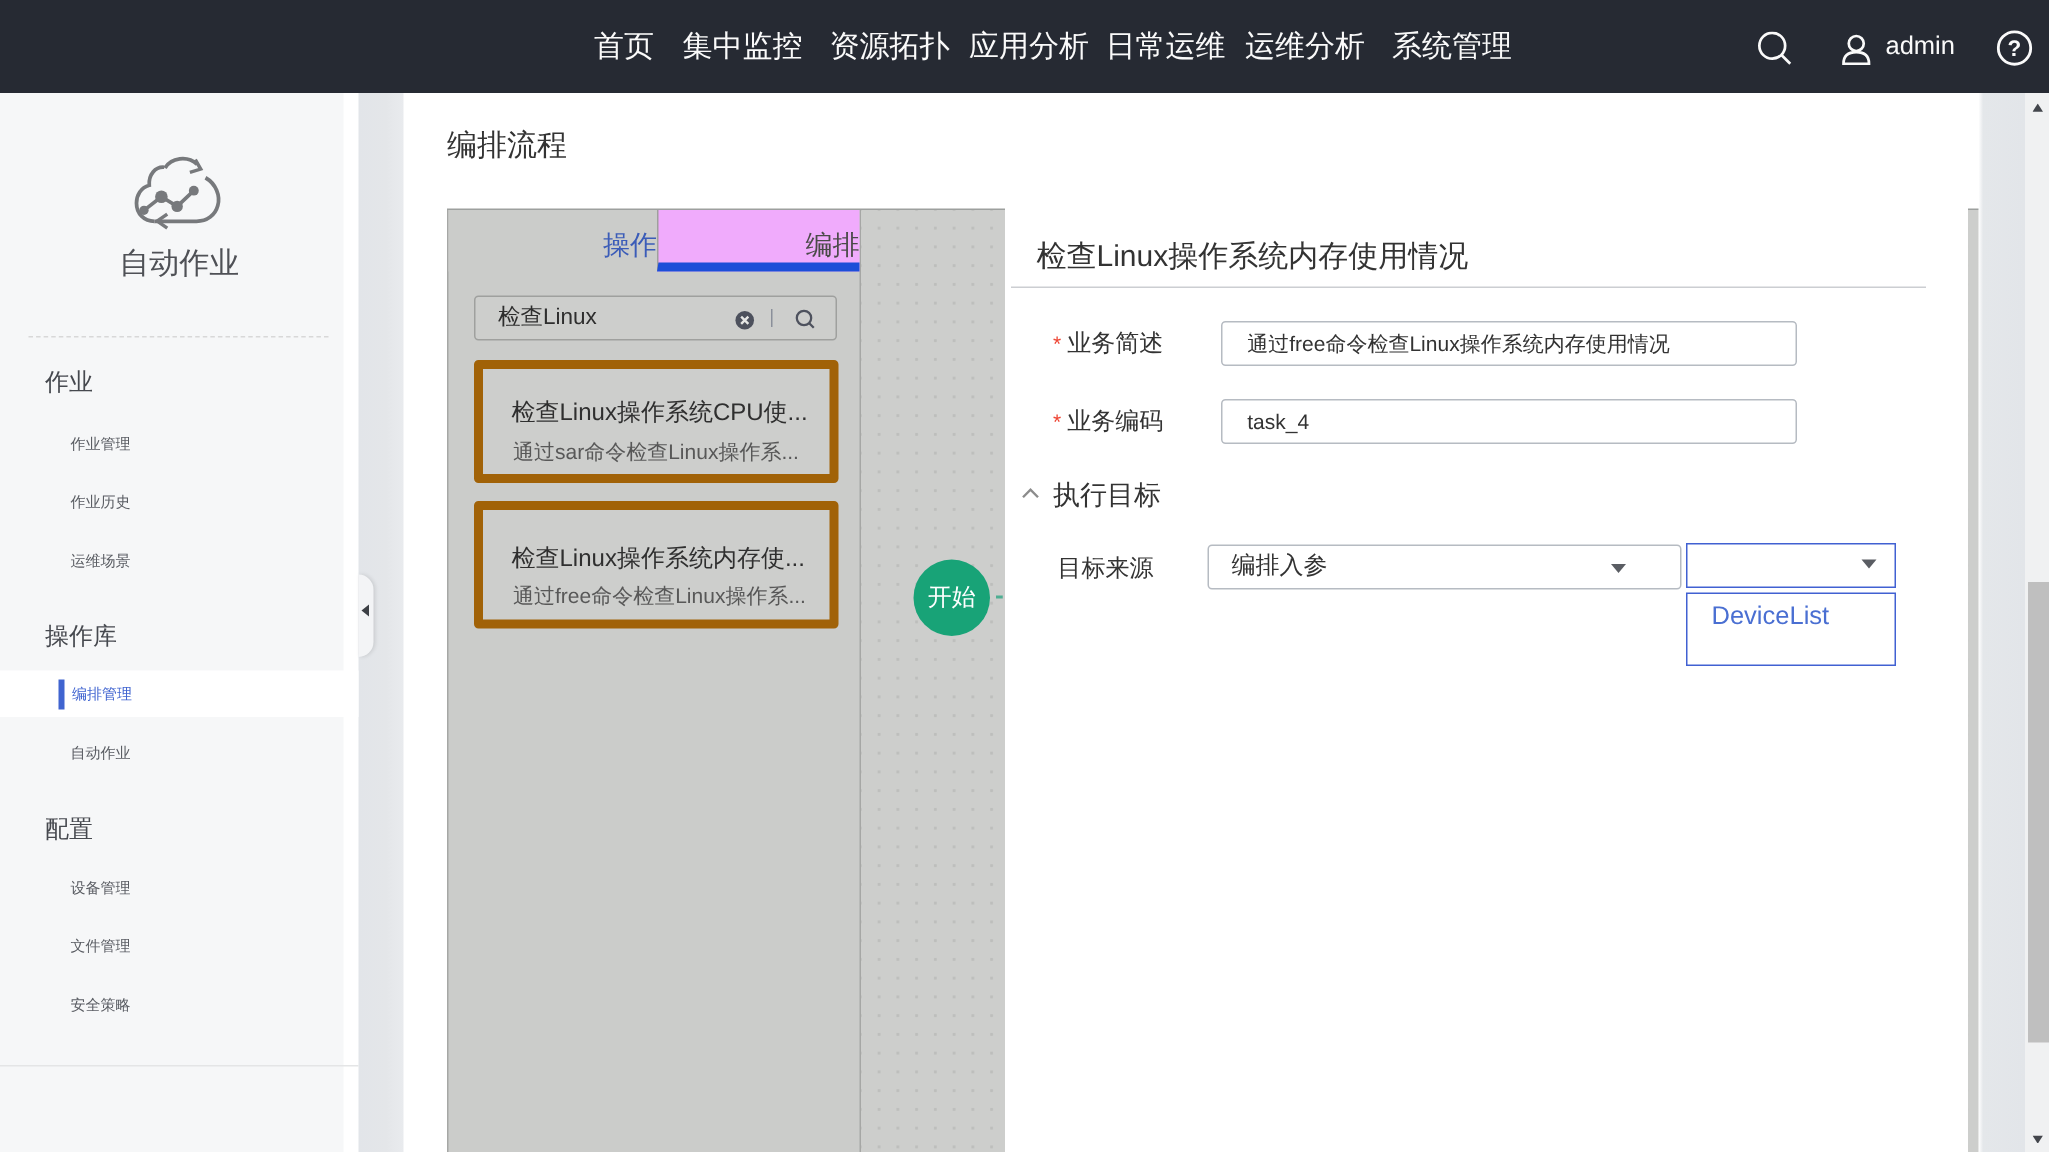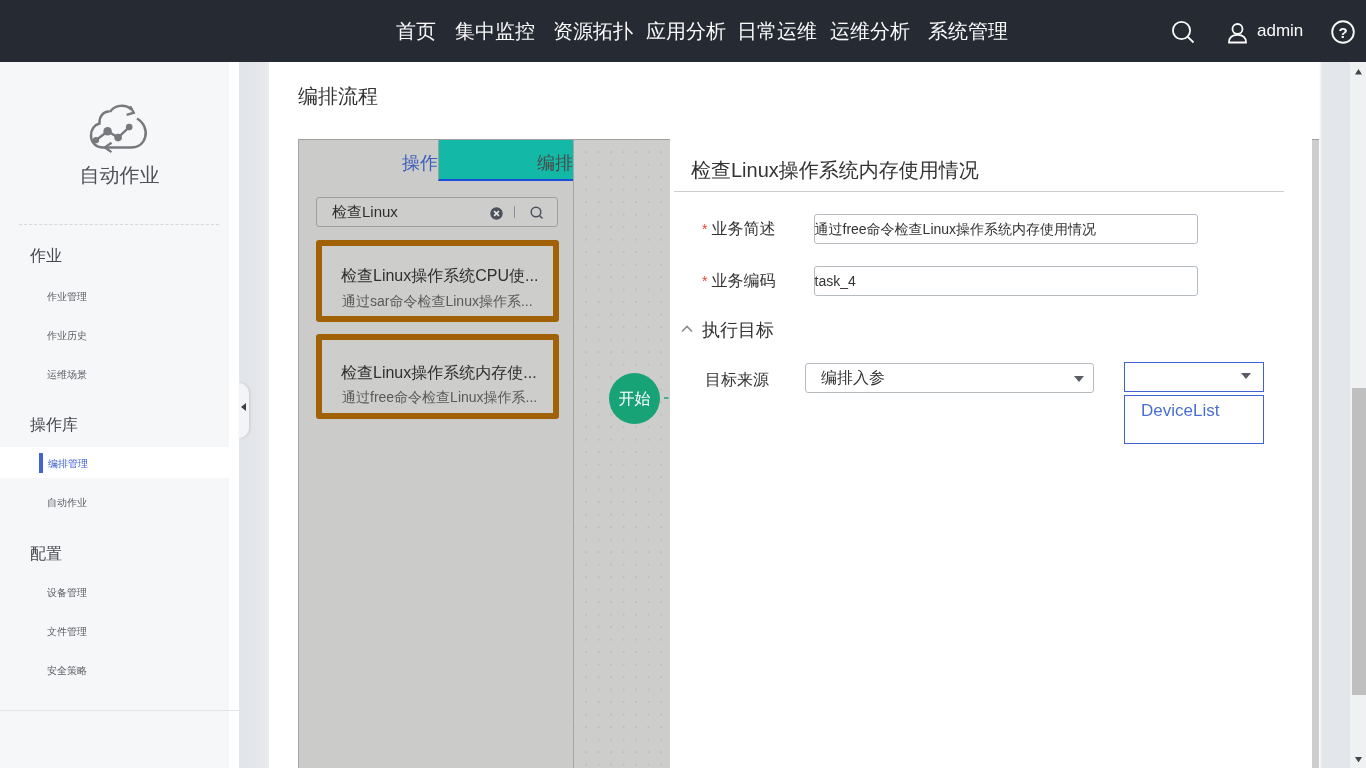--- a/index.html
+++ b/index.html
@@ -25,38 +25,38 @@
   #sbar { position:absolute; left:1350px; top:62px; width:16px; height:706px; background:#f0f1f2; z-index:30; }
   #sthumb { position:absolute; left:2px; top:326px; width:13.5px; height:307px; background:#bfbfbf; }
 
   
   #designer { position:absolute; left:298px; top:139px; width:1022px; height:629px; border-top:1px solid #9da09e; }
   #opspanel { position:absolute; left:0; top:0; width:276px; height:629px; background:#cbccca; border-left:1px solid #a6a7a5; border-right:1px solid #a6a7a5; }
   #canvas { position:absolute; left:276px; top:0; width:776px; height:629px; background:#cdcecc; }
 
   .tab { position:absolute; top:0; height:41px; line-height:47px; text-align:right; font-size:18px; }
   #tab1 { left:0; width:139px; background:#cbccca; color:#3b5cb8; }
-  #tab2 { left:139px; width:135px; background:#14b8a6; color:#4a4a48; border-left:1px solid #9fa09d; border-bottom:2px solid #1d4ed8; }
+  #tab2 { left:139px; width:135px; background:#f0abfc; color:#4a4a48; border-left:1px solid #9fa09d; border-bottom:6px solid #1d4ed8; }
 
   #searchbox { position:absolute; left:17px; top:57px; width:242px; height:30px; border:1px solid #9fa09e; border-radius:3px; background:#cdcecc; }
   #searchbox .txt { position:absolute; left:15px; top:0; line-height:28px; font-size:15px; color:#2e2e2e; }
 
   .card { position:absolute; left:17px; width:243px; background:#cdcecc; border:6px solid #a16207; border-radius:3px; }
   .card .t { position:absolute; left:19px; font-size:16px; line-height:20px; color:#2f2f2f; white-space:nowrap; }
   .card .s { position:absolute; left:20px; font-size:14px; line-height:20px; color:#585858; white-space:nowrap; }
 
   #startnode { position:absolute; left:311px; top:233px; width:51px; height:51px; border-radius:50%; background:#18a377; color:#fff; font-size:16px; text-align:center; line-height:51px; }
 
   
   #drawer { position:absolute; left:670px; top:135px; width:642px; height:633px; background:#fff; z-index:20; }
   #drawer h1 { position:absolute; left:21px; top:22px; font-size:20px; font-weight:normal; color:#333; }
   #dhr { position:absolute; left:4px; top:56px; width:610px; height:1px; background:#ccced2; }
   .lab { position:absolute; font-size:16px; line-height:20px; color:#333; white-space:nowrap; }
   .star { color:#e43; margin-right:4px; font-size:14px; }
-  .ipt { position:absolute; left:143.5px; width:384px; height:30px; border:1px solid #b6bbc2; border-radius:3px; background:#fff; font-size:14px; color:#333; line-height:28px; padding-left:0; }
+  .ipt { position:absolute; left:143.5px; width:384px; height:30px; border:1px solid #b6bbc2; border-radius:3px; background:#fff; font-size:14px; color:#333; line-height:28px; padding-left:17px; }
   .sel { position:absolute; height:30px; border:1px solid #b6bbc2; border-radius:3px; background:#fff; font-size:16px; color:#333; line-height:28px; }
   .caret { position:absolute; width:0; height:0; border-left:5.5px solid transparent; border-right:5.5px solid transparent; border-top:6px solid #5a5d63; top:12px; }
 
   #menu { position:absolute; left:454px; top:259.5px; width:140px; height:49.5px; background:#fff; border:1px solid #4161d2;padding-left:36px; }
   #menu .item { position:absolute; left:16px; top:5px; font-size:17px; line-height:20px; color:#4a6fd2; }
 
   
   #collapse { position:absolute; left:239px; top:383px; width:10px; height:55px; background:#f3f4f6; border-radius:0 10px 10px 0; box-shadow:1px 0 3px rgba(0,0,0,0.12); z-index:12; }
   #collapse .arr { position:absolute; left:2px; top:20px; width:0; height:0; border-top:4px solid transparent; border-bottom:4px solid transparent; border-right:5px solid #3c3f45; }
 </style>
@@ -173,21 +173,21 @@
   <div id="dhr"></div>
   <div class="lab" style="left:32px; top:84px;"><span class="star">*</span>业务简述</div>
   <div class="ipt" style="top:79px;">通过free命令检查Linux操作系统内存使用情况</div>
   <div class="lab" style="left:32px; top:136px;"><span class="star">*</span>业务编码</div>
   <div class="ipt" style="top:131px;">task_4</div>
   <svg class="abs" style="left:11px; top:190px" width="12" height="8" viewBox="0 0 12 8" fill="none" stroke="#8c8c8c" stroke-width="1.6">
     <polyline points="1,6.5 6,1.5 11,6.5"></polyline>
   </svg>
   <div class="lab" style="left:32px; top:184px; font-size:18px; line-height:22px;">执行目标</div>
   <div class="lab" style="left:35px; top:235px;">目标来源</div>
-  <div class="sel" style="left:135px; top:228px; width:289px; padding-left:15px;">编排入参<div class="caret" style="left:268px;"></div></div>
+  <div class="sel" style="left:135px; top:228px; width:316px; padding-left:15px;">编排入参<div class="caret" style="left:268px;"></div></div>
   <div class="sel" style="left:454px; top:227px; width:140px; border-color:#4161d2; border-radius:0;">
       <div class="caret" style="left:116px; top:10px;"></div>
     </div>
   <div id="menu">
       <div class="item">DeviceList</div>
     </div>
 </div>
 
 <div id="rstrip"></div>
 <div id="sbar">

